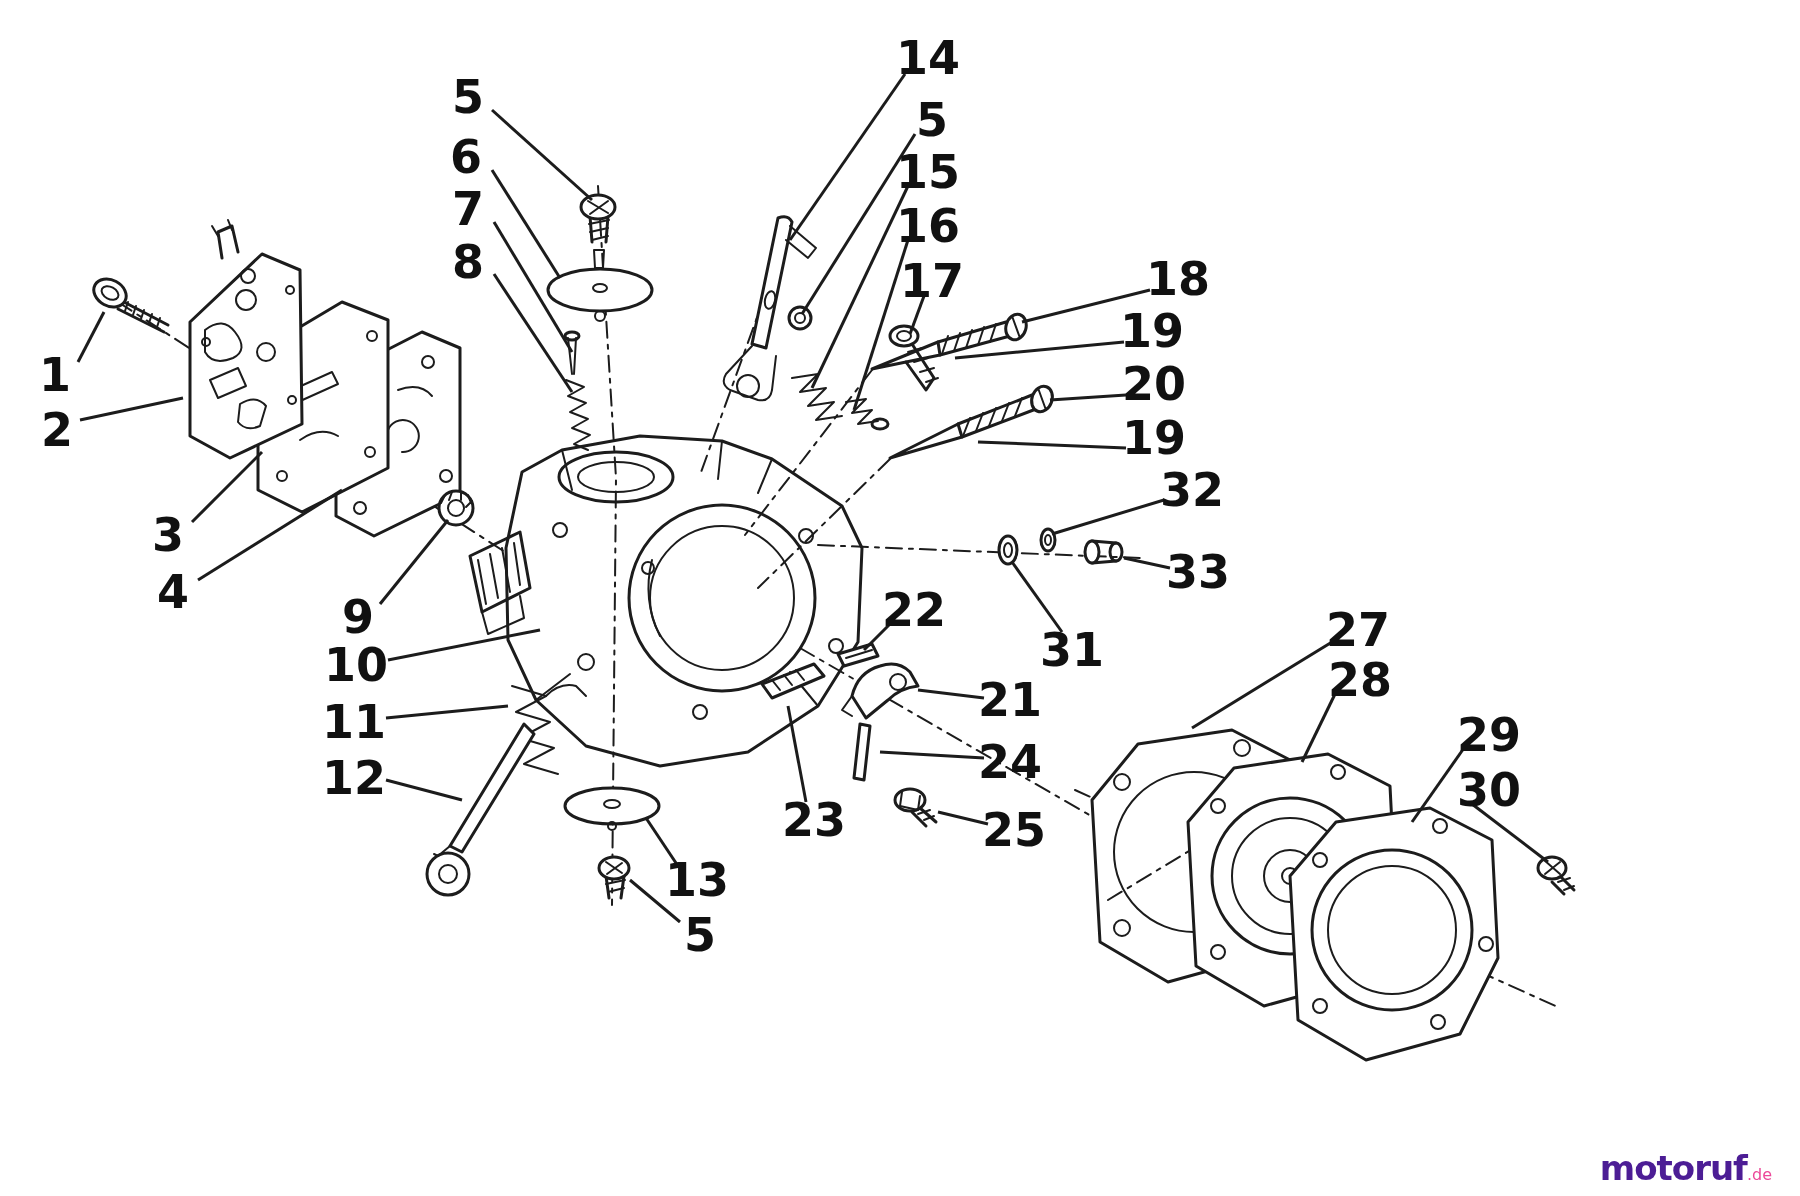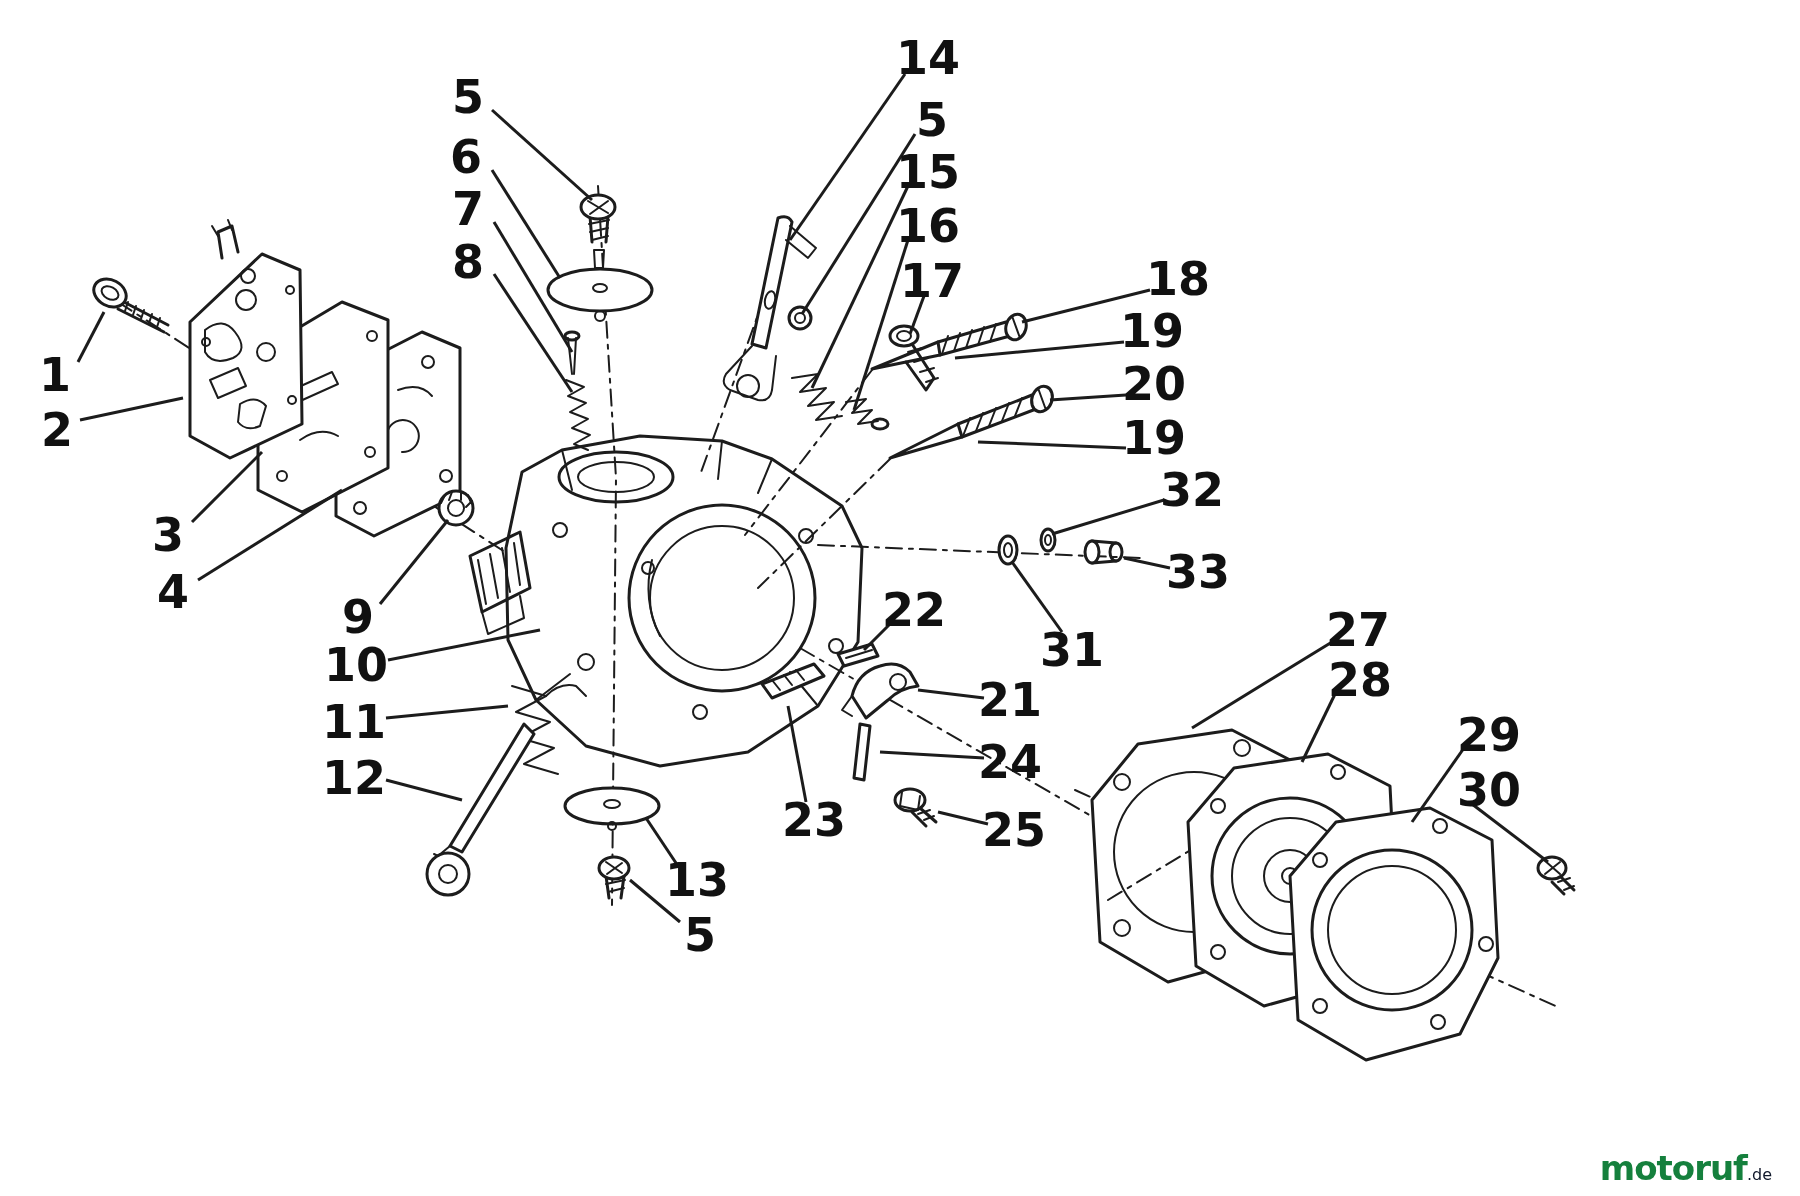--- a/index.html
+++ b/index.html
@@ -357,14 +357,14 @@
       <line x1="1062" y1="632" x2="1012" y2="562" class="leader"></line>
       <text x="1072" y="650" class="part-label">31</text>
       <line x1="1164" y1="500" x2="1052" y2="534" class="leader"></line>
       <text x="1192" y="490" class="part-label">32</text>
       <line x1="1170" y1="568" x2="1124" y2="558" class="leader"></line>
       <text x="1198" y="572" class="part-label">33</text>
     </g>
 </svg>
 
 <div id="watermark">
-  <span class="brand" style="color: #15803d;">motoruf</span><span class="suffix" style="color: #0f172a;">.de</span>
+  <span class="brand" style="color: #4c1d95;">motoruf</span><span class="suffix" style="color: #ec4899;">.de</span>
 </div>
 
 </body></html>

